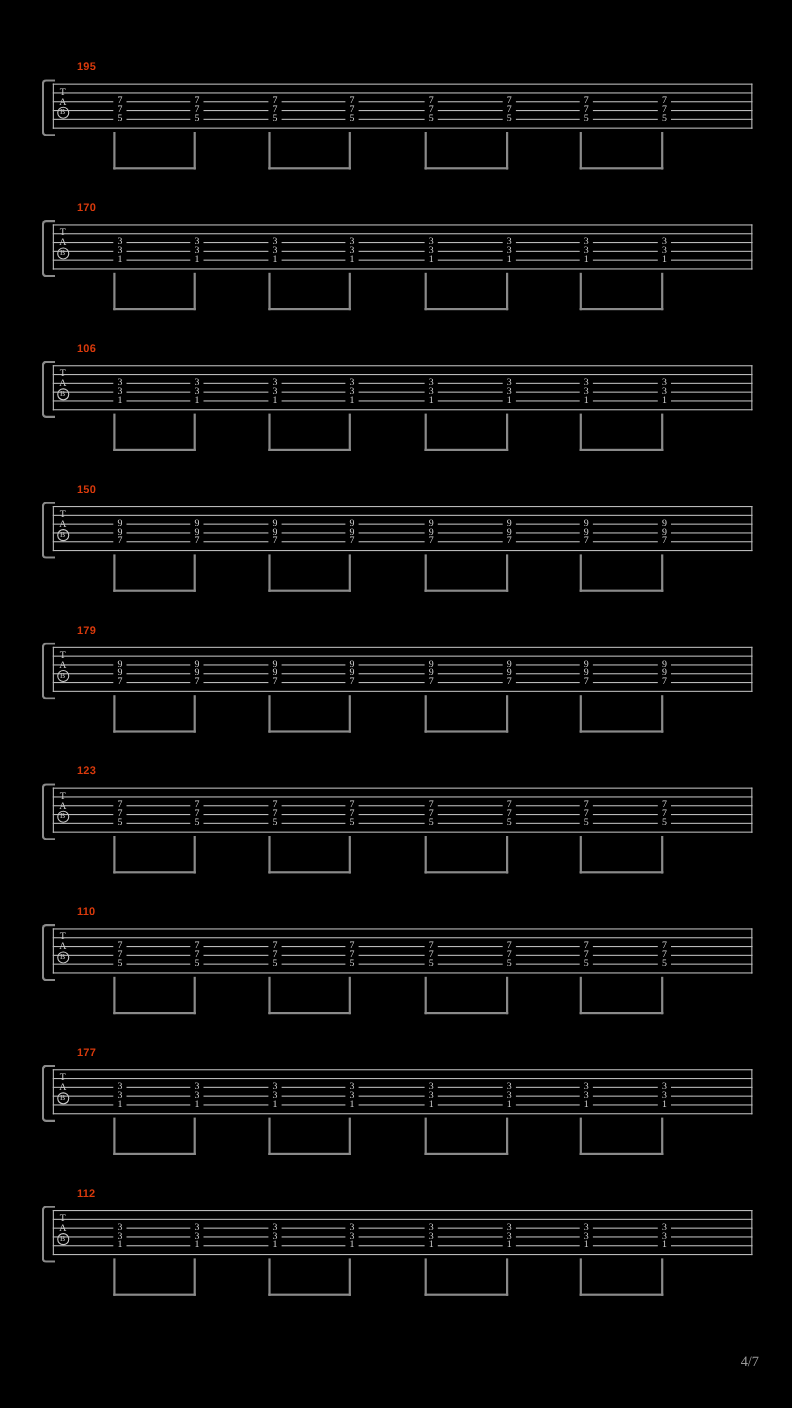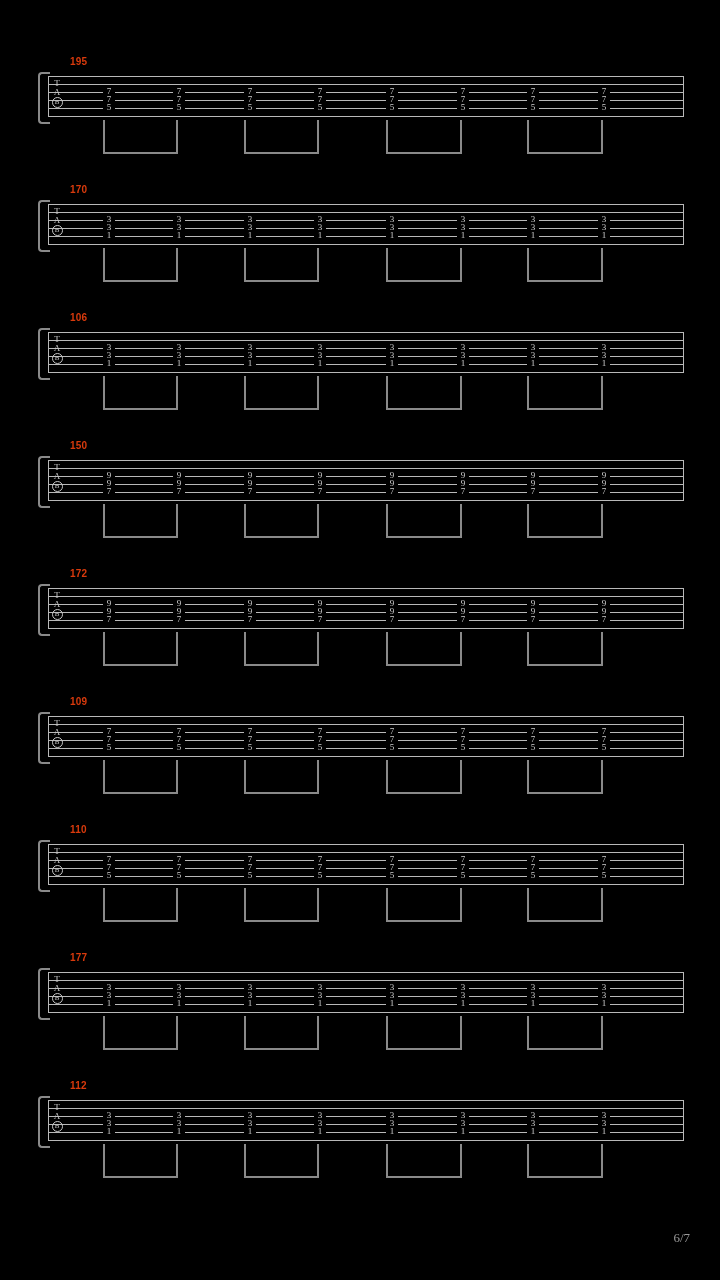--- a/index.html
+++ b/index.html
@@ -369,21 +369,21 @@
           <div class="num" style="top: 19px; color: rgb(207, 207, 207);">9</div>
           <div class="num" style="top: 27px; color: rgb(207, 207, 207);">7</div>
         </div>
       </div>
       <div class="beam" style="left: 65px; width: 75px; top: 48px; height: 34px;"></div>
       <div class="beam" style="left: 206px; width: 75px; top: 48px; height: 34px;"></div>
       <div class="beam" style="left: 348px; width: 76px; top: 48px; height: 34px;"></div>
       <div class="beam" style="left: 489px; width: 76px; top: 48px; height: 34px;"></div>
     </div>
     <div class="system" style="top: 584px;">
-      <div class="measure-number">172</div>
+      <div class="measure-number">179</div>
       <div class="bracket" style="height: 48px;"></div>
       <div class="staff" style="height: 42px;">
         <div class="line" style="top: 0px; background: rgb(185, 185, 185);"></div>
         <div class="line" style="top: 8px; background: rgb(185, 185, 185);"></div>
         <div class="line" style="top: 16px; background: rgb(185, 185, 185);"></div>
         <div class="line" style="top: 24px; background: rgb(185, 185, 185);"></div>
         <div class="line" style="top: 32px; background: rgb(185, 185, 185);"></div>
         <div class="line" style="top: 40px; background: rgb(185, 185, 185);"></div>
         <div class="endbar" style="left: 0px; height: 41px; background: rgb(185, 185, 185);"></div>
         <div class="endbar" style="left: 635px; height: 41px; background: rgb(185, 185, 185);"></div>
@@ -432,21 +432,21 @@
           <div class="num" style="top: 19px; color: rgb(207, 207, 207);">9</div>
           <div class="num" style="top: 27px; color: rgb(207, 207, 207);">7</div>
         </div>
       </div>
       <div class="beam" style="left: 65px; width: 75px; top: 48px; height: 34px;"></div>
       <div class="beam" style="left: 206px; width: 75px; top: 48px; height: 34px;"></div>
       <div class="beam" style="left: 348px; width: 76px; top: 48px; height: 34px;"></div>
       <div class="beam" style="left: 489px; width: 76px; top: 48px; height: 34px;"></div>
     </div>
     <div class="system" style="top: 712px;">
-      <div class="measure-number">109</div>
+      <div class="measure-number">123</div>
       <div class="bracket" style="height: 48px;"></div>
       <div class="staff" style="height: 42px;">
         <div class="line" style="top: 0px; background: rgb(185, 185, 185);"></div>
         <div class="line" style="top: 8px; background: rgb(185, 185, 185);"></div>
         <div class="line" style="top: 16px; background: rgb(185, 185, 185);"></div>
         <div class="line" style="top: 24px; background: rgb(185, 185, 185);"></div>
         <div class="line" style="top: 32px; background: rgb(185, 185, 185);"></div>
         <div class="line" style="top: 40px; background: rgb(185, 185, 185);"></div>
         <div class="endbar" style="left: 0px; height: 41px; background: rgb(185, 185, 185);"></div>
         <div class="endbar" style="left: 635px; height: 41px; background: rgb(185, 185, 185);"></div>
@@ -685,13 +685,13 @@
           <div class="num" style="top: 27px; color: rgb(207, 207, 207);">1</div>
         </div>
       </div>
       <div class="beam" style="left: 65px; width: 75px; top: 48px; height: 34px;"></div>
       <div class="beam" style="left: 206px; width: 75px; top: 48px; height: 34px;"></div>
       <div class="beam" style="left: 348px; width: 76px; top: 48px; height: 34px;"></div>
       <div class="beam" style="left: 489px; width: 76px; top: 48px; height: 34px;"></div>
     </div>
   </div>
 
-<div class="page-number">6/7</div>
+<div class="page-number">4/7</div>
 
 </body></html>

